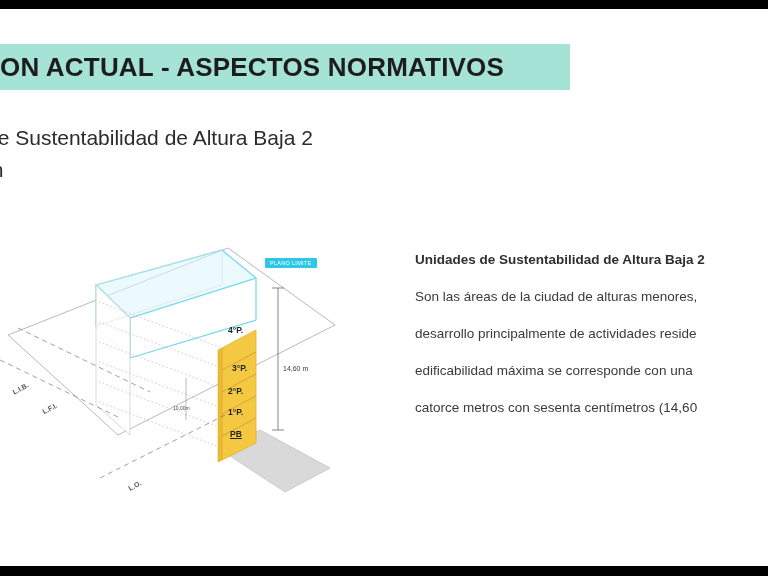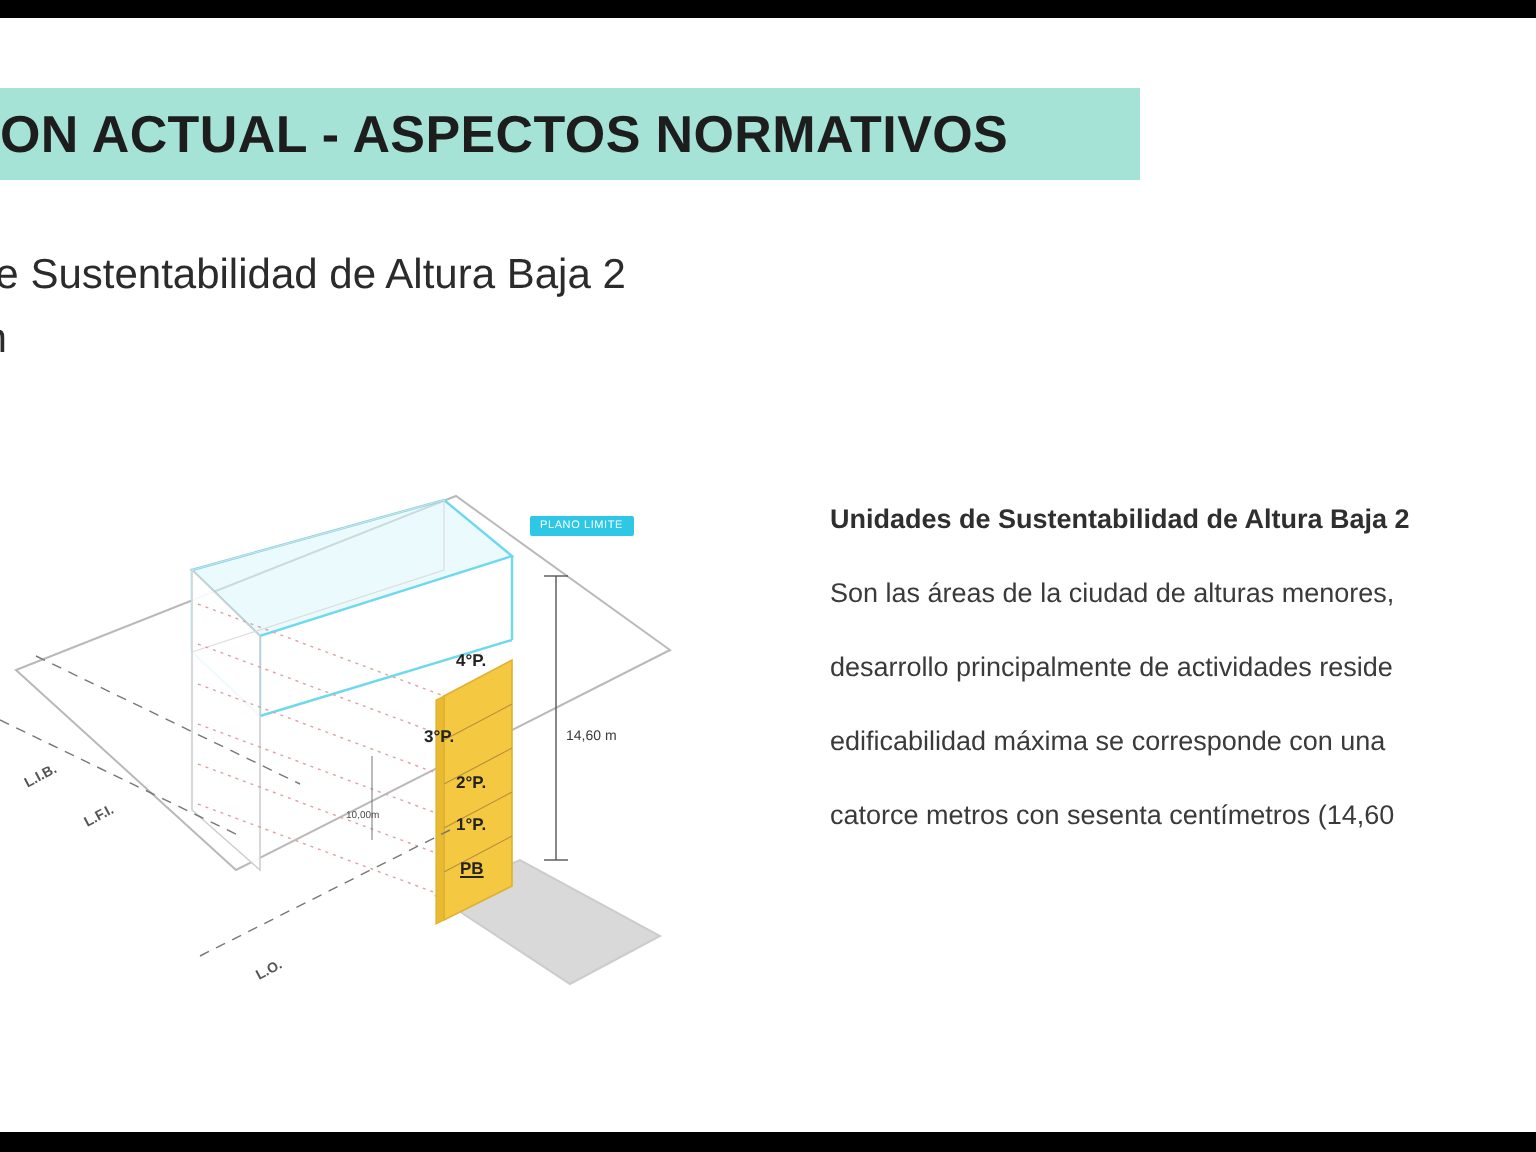--- a/index.html
+++ b/index.html
@@ -198,21 +198,21 @@
       <line x1="0" y1="130" x2="120" y2="188"></line>
       <line x1="18" y1="98" x2="150" y2="162"></line>
       <line x1="100" y1="248" x2="225" y2="185"></line>
     </g>
   </svg>
 </div>
 
 <div class="plano-limite-label">PLANO LIMITE</div>
 
 <div class="floor-label" style="left:228px; top:325px;">4°P.</div>
-<div class="floor-label" style="left:212px; top:363px;">3°P.</div>
+<div class="floor-label" style="left:232px; top:363px;">3°P.</div>
 <div class="floor-label" style="left:228px; top:386px;">2°P.</div>
 <div class="floor-label" style="left:228px; top:407px;">1°P.</div>
 <div class="floor-label" style="left:230px; top:429px;text-decoration:underline;">PB</div>
 
 <div class="dim-label" style="left:283px; top:365px;">14,60 m</div>
 <div class="dim-label-small" style="left:173px; top:405px;">10,00m</div>
 
 <div class="axis-label" style="left:12px; top:385px; transform:rotate(-28deg);">L.I.B.</div>
 <div class="axis-label" style="left:42px; top:405px; transform:rotate(-28deg);">L.F.I.</div>
 <div class="axis-label" style="left:128px; top:482px; transform:rotate(-28deg);">L.O.</div>

